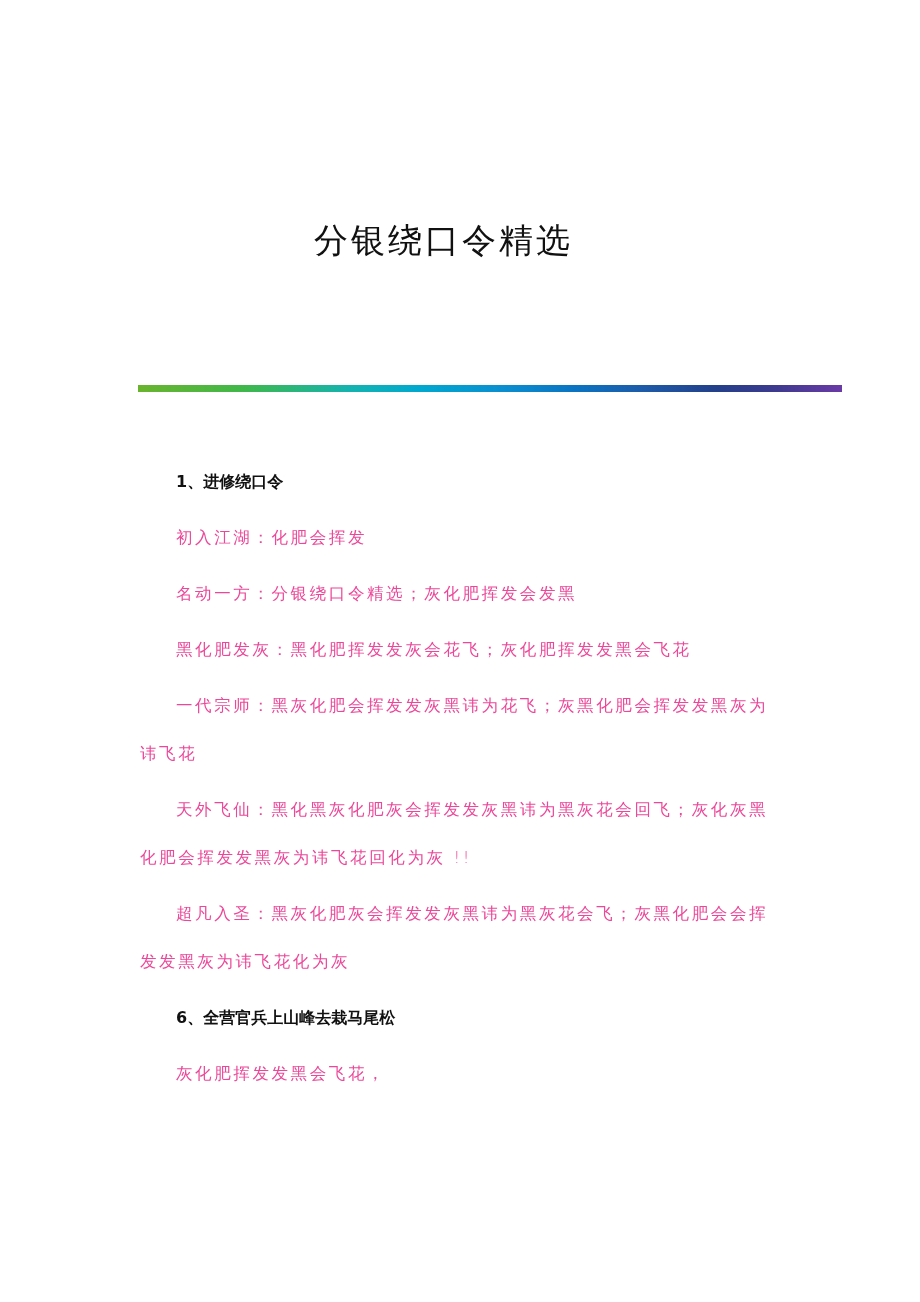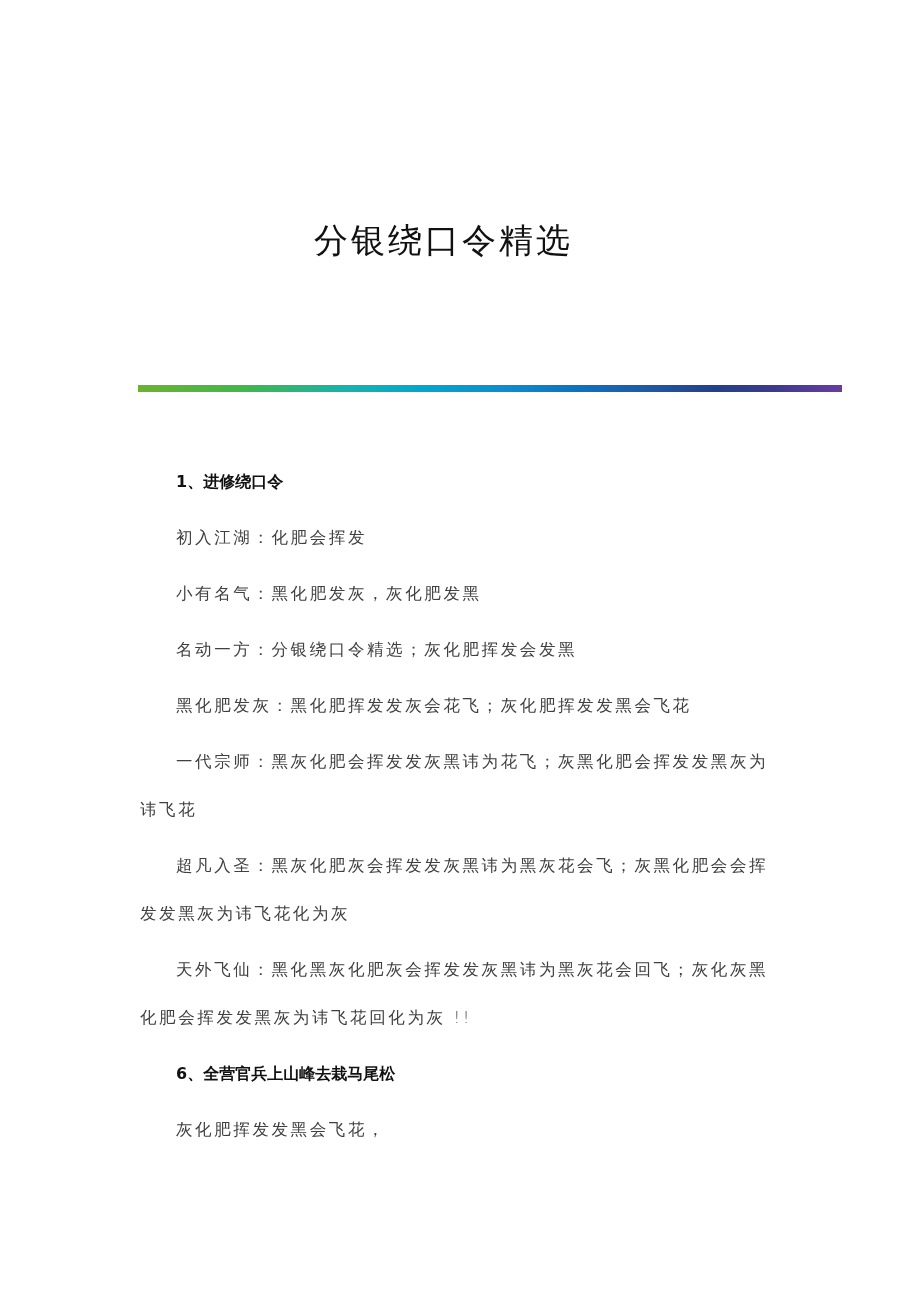--- a/index.html
+++ b/index.html
@@ -57,21 +57,21 @@
       line-height: 24px;
       text-indent: 36px;
       color: #111111;
       margin: 0 0 32px 0;
       font-family: "DejaVu Sans", "Liberation Sans", sans-serif;
     }
     .para {
       font-size: 16.5px;
       line-height: 24px;
       text-indent: 36px;
-      color: #404040;
+      color: #ec4899;
       margin: 0 0 32px 0;
       letter-spacing: 2.6px;
       font-family: "DejaVu Sans", "Liberation Sans", sans-serif;
       font-weight: 300;
     }
     .para.wrap {
       line-height: 48px;
       margin-top: -12px;
       margin-bottom: 20px;
     }
@@ -79,21 +79,20 @@
 </head>
 <body>
 
 <div class="page-title">分银绕口令精选</div>
 
 <div class="gradient-bar"></div>
 
 <div class="content">
   <div class="section-heading">1、进修绕口令</div>
   <p class="para">初入江湖：化肥会挥发</p>
-  <p class="para">小有名气：黑化肥发灰，灰化肥发黑</p>
   <p class="para">名动一方：分银绕口令精选；灰化肥挥发会发黑</p>
   <p class="para">黑化肥发灰：黑化肥挥发发灰会花飞；灰化肥挥发发黑会飞花</p>
   <p class="para wrap">一代宗师：黑灰化肥会挥发发灰黑讳为花飞；灰黑化肥会挥发发黑灰为讳飞花</p>
+  <p class="para wrap">天外飞仙：黑化黑灰化肥灰会挥发发灰黑讳为黑灰花会回飞；灰化灰黑化肥会挥发发黑灰为讳飞花回化为灰 !!</p>
   <p class="para wrap">超凡入圣：黑灰化肥灰会挥发发灰黑讳为黑灰花会飞；灰黑化肥会会挥发发黑灰为讳飞花化为灰</p>
-  <p class="para wrap">天外飞仙：黑化黑灰化肥灰会挥发发灰黑讳为黑灰花会回飞；灰化灰黑化肥会挥发发黑灰为讳飞花回化为灰 !!</p>
   <div class="section-heading">6、全营官兵上山峰去栽马尾松</div>
   <p class="para">灰化肥挥发发黑会飞花，</p>
 </div>
 
 </body></html>

